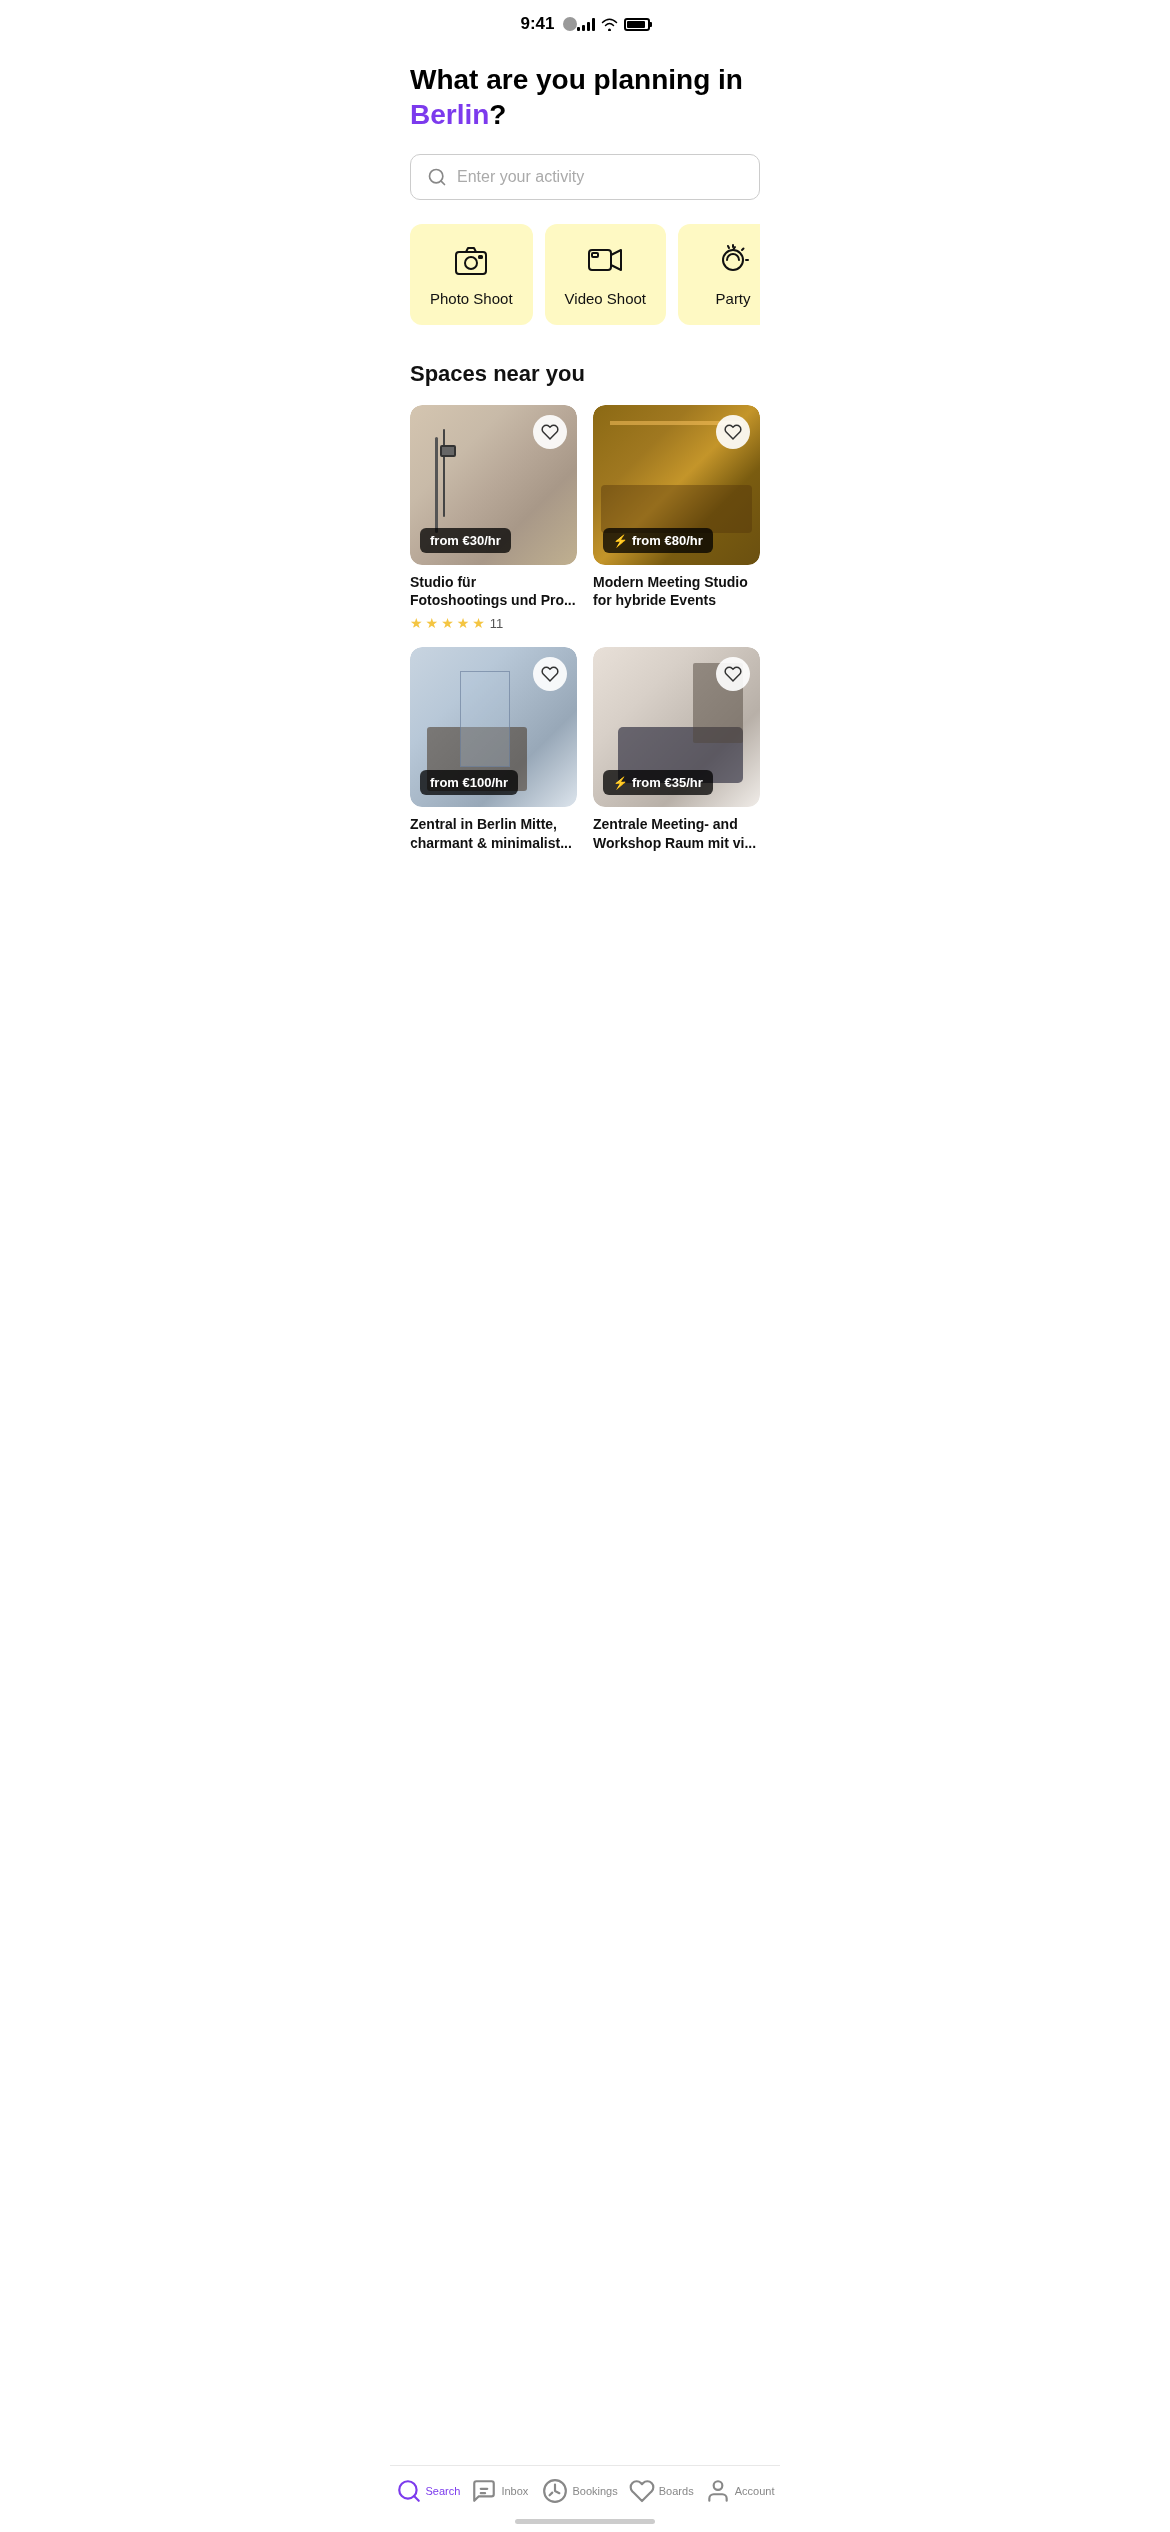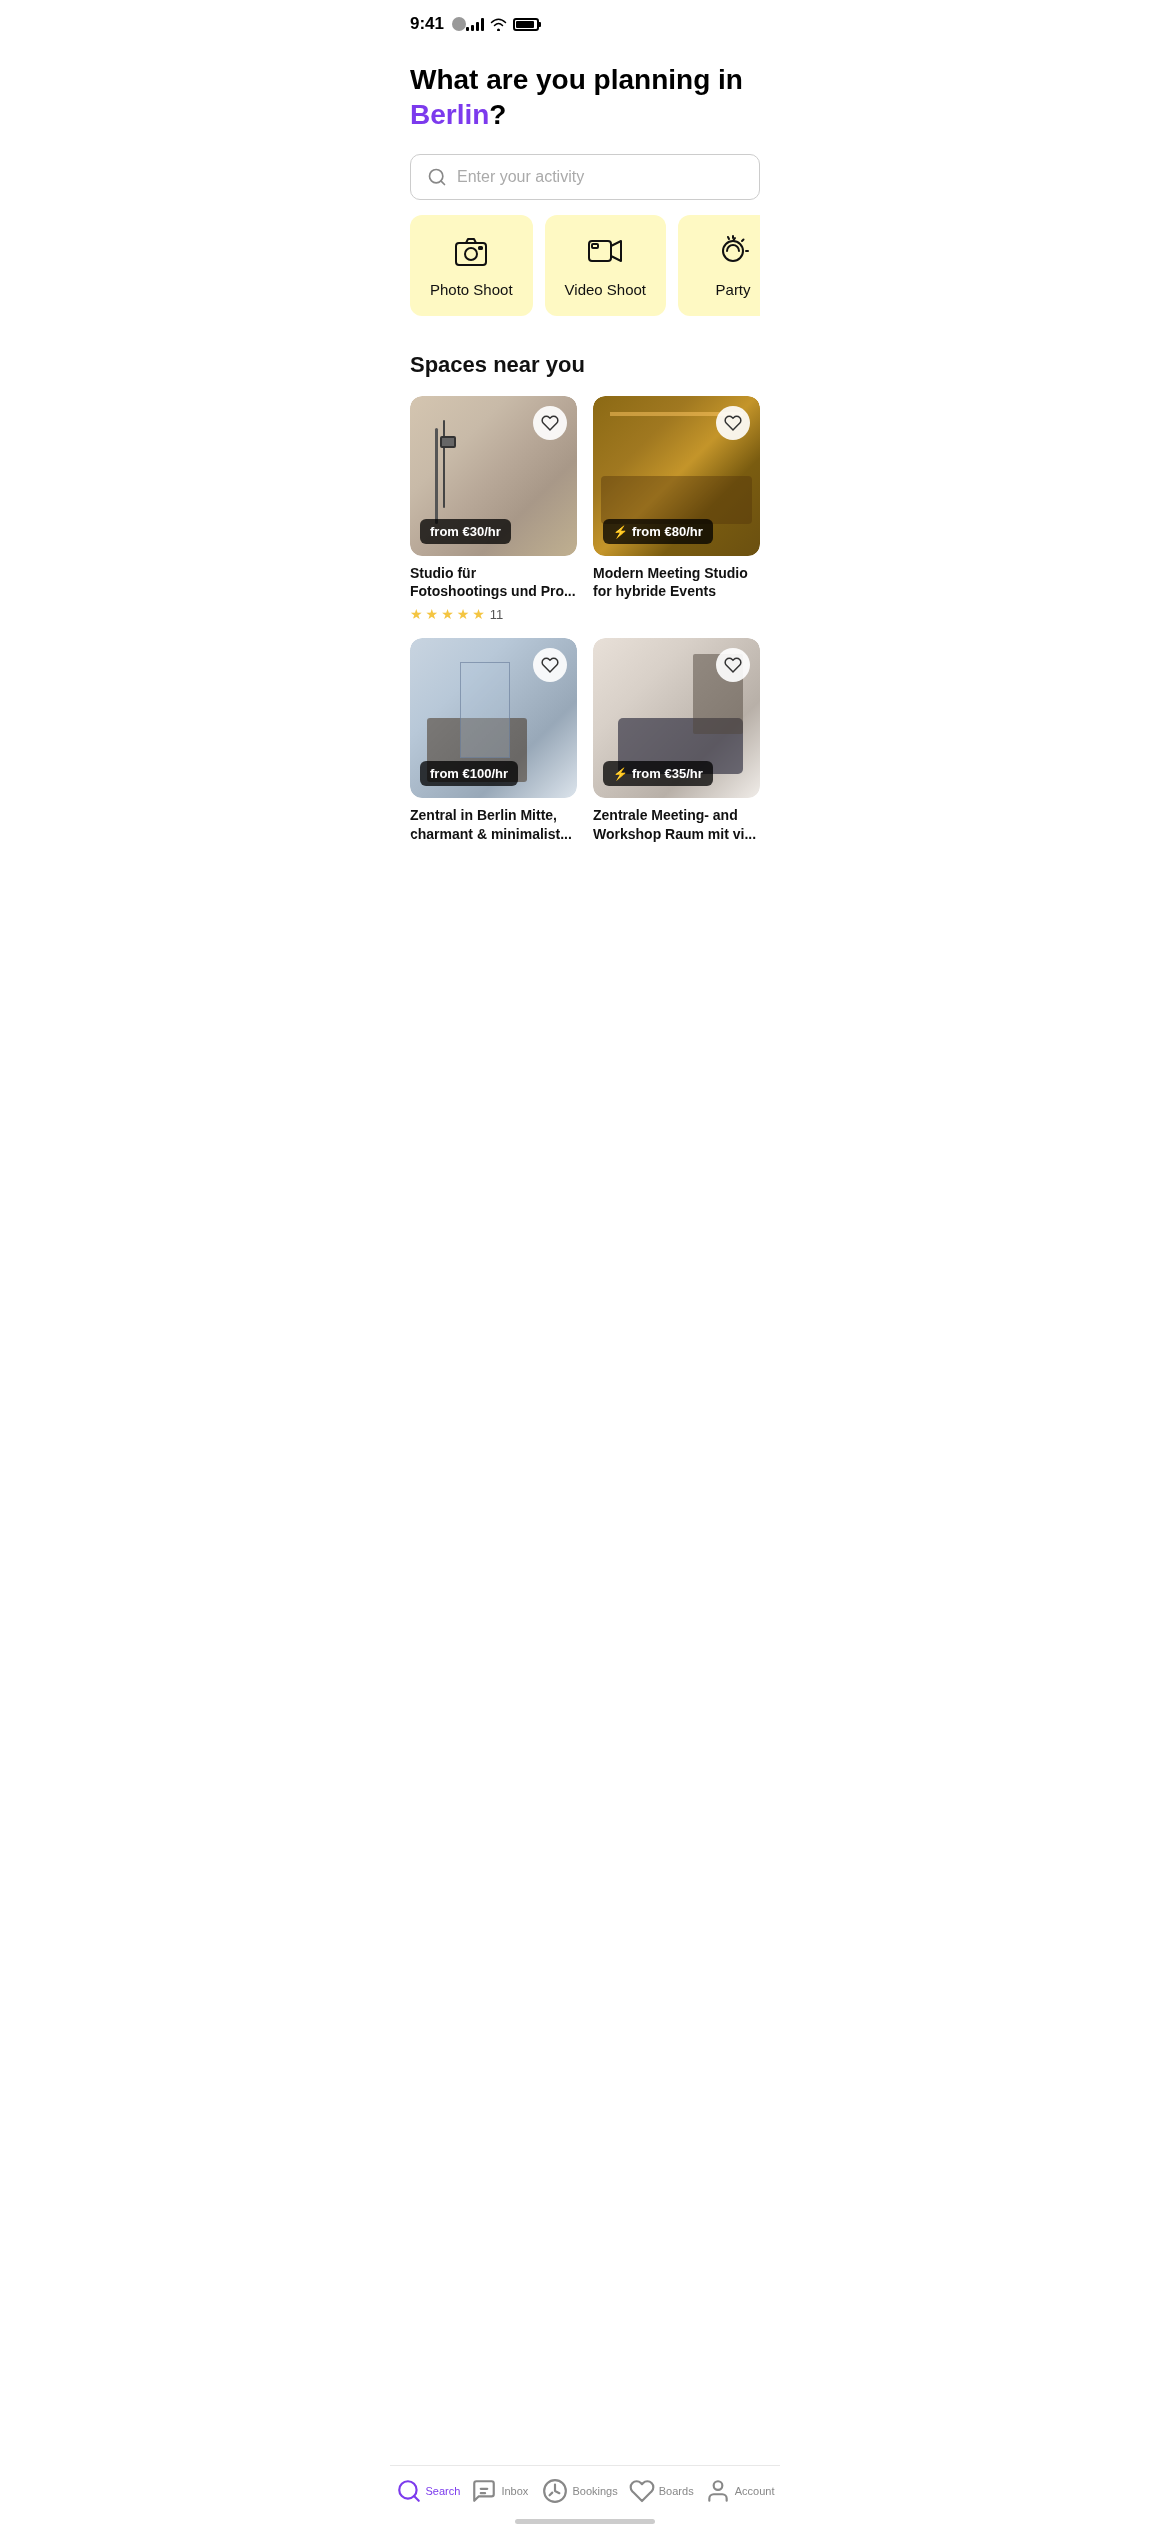--- a/index.html
+++ b/index.html
@@ -10,21 +10,21 @@
       max-width: 390px;
       margin: 0 auto;
       min-height: 100vh;
       position: relative;
       overflow-x: hidden;
     }
 
     
     .status-bar {
       display: flex;
-      justify-content: flex-start;
+      justify-content: center;
       align-items: center;
       padding: 14px 20px 8px;
     }
     .status-time {
       font-size: 17px;
       font-weight: 600;
       color: #000;
     }
     .status-dot {
       width: 14px; height: 14px;
@@ -94,21 +94,21 @@
       color: #7c3aed;
     }
 
     
     .search-bar {
       display: flex;
       align-items: center;
       border: 1.5px solid #ccc;
       border-radius: 10px;
       padding: 12px 16px;
-      margin-bottom: 15px;
+      margin-bottom: 24px;
       gap: 10px;
     }
     .search-bar svg {
       flex-shrink: 0;
       color: #888;
     }
     .search-placeholder {
       color: #aaa;
       font-size: 16px;
     }

